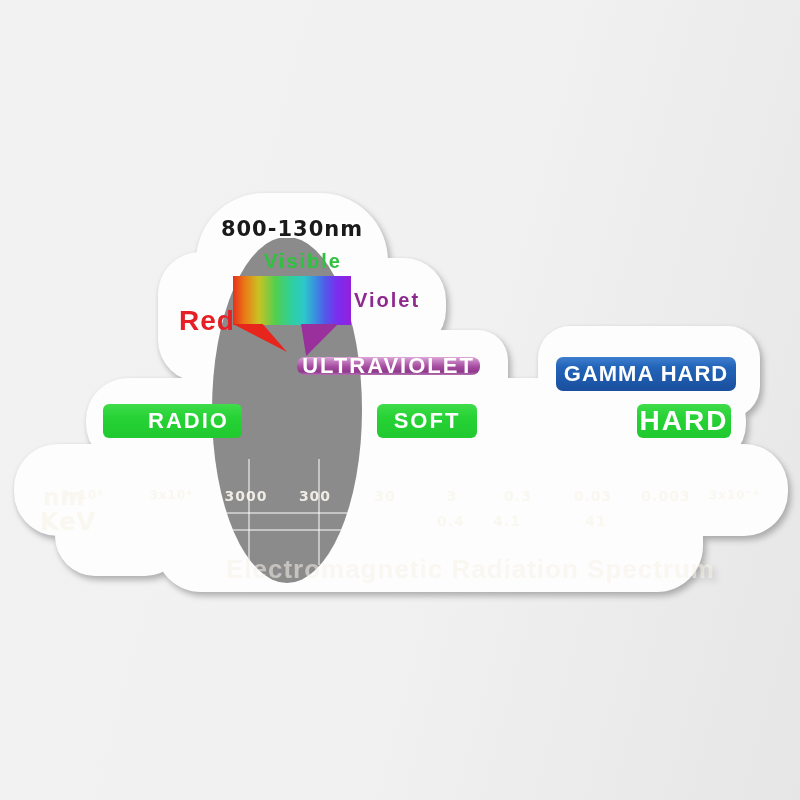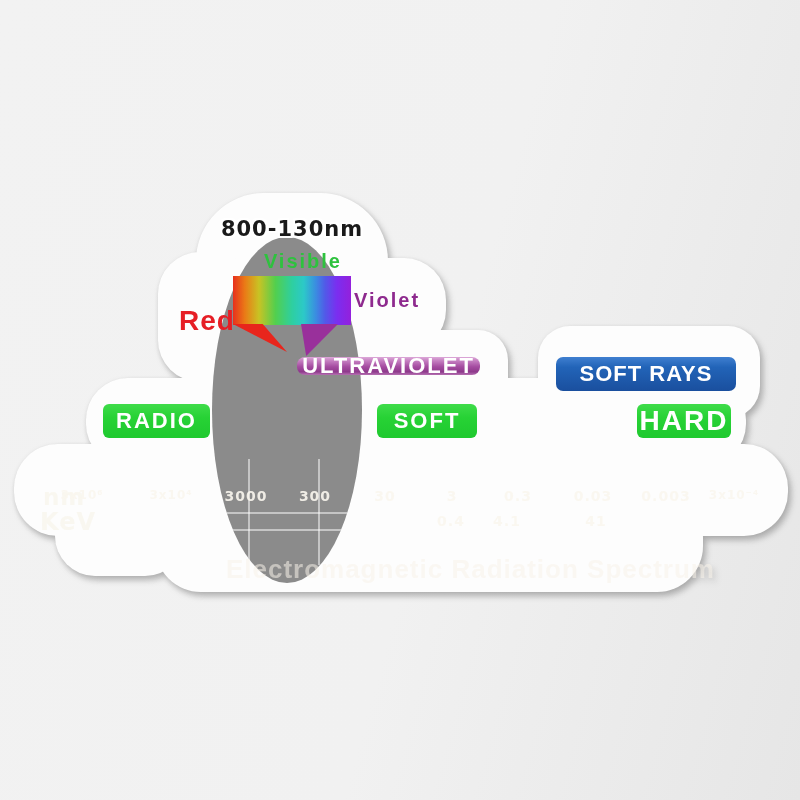--- a/index.html
+++ b/index.html
@@ -46,21 +46,21 @@
   .wedge-purple{left:301px;top:324px;width:37px;height:32px;background:#99309b;
     clip-path:polygon(0 0,100% 0,14% 100%);}
 
   .badge{position:absolute;display:flex;align-items:center;justify-content:center;
     color:#fff;font-weight:bold;border-radius:6px;}
   .badge-uv{left:297px;top:357px;width:183px;height:18px;font-size:22px;letter-spacing:2px;border-radius:8px;
     background:linear-gradient(180deg,#dca8d8 0%,#c47dc0 22%,#a44ba0 55%,#8e3a8c 82%,#b671b2 100%);}
   .badge-gamma{left:556px;top:357px;width:180px;height:34px;font-size:22px;letter-spacing:1px;border-radius:7px;
     background:linear-gradient(180deg,#3f7fd0 0%,#2264b8 30%,#1a4f9e 100%);}
   .badge-green{background:linear-gradient(180deg,#3fdc4a 0%,#27d235 40%,#1fc92f 100%);}
-  .badge-radio{left:103px;top:404px;width:107px;height:34px;font-size:22px;letter-spacing:2px;}
+  .badge-radio{left:103px;top:404px;width:107px;height:34px;font-size:22px;letter-spacing:2px;padding-left:32px;}
   .badge-soft{left:377px;top:404px;width:100px;height:34px;font-size:22px;letter-spacing:2px;}
   .badge-xrays{left:485px;top:404px;width:143px;height:34px;font-size:23px;letter-spacing:2px;
     background:linear-gradient(180deg,#e49a06 0%,#ffd91c 45%,#ffd30e 60%,#e8a106 100%);}
   .badge-hard{left:637px;top:404px;width:94px;height:34px;font-size:28px;letter-spacing:2px;}
 
   .ghost{color:rgba(249,246,238,.9);font-family:"DejaVu Sans","Liberation Sans",sans-serif;}
   .nm-label{position:absolute;left:43px;top:484px;font-size:23px;font-weight:600;letter-spacing:1px;
     color:rgba(248,245,236,.8);}
   .kev-label{position:absolute;left:40px;top:508px;font-size:24px;font-weight:600;letter-spacing:1px;
     color:rgba(248,245,236,.8);}
@@ -101,21 +101,21 @@
 
     <div class="range-label">800-130nm</div>
     <div class="visible-label">Visible</div>
     <div class="rainbow"></div>
     <div class="red-label">Red</div>
     <div class="violet-label">Violet</div>
     <div class="wedge wedge-red"></div>
     <div class="wedge wedge-purple"></div>
 
     <div class="badge badge-uv">ULTRAVIOLET</div>
-    <div class="badge badge-gamma">SOFT RAYS</div>
+    <div class="badge badge-gamma">GAMMA HARD</div>
     <div class="badge badge-green badge-radio">RADIO</div>
     <div class="badge badge-green badge-soft">SOFT</div>
     <div class="badge badge-green badge-hard">HARD</div>
 
     <div class="nm-label ghost">nm</div>
     <div class="kev-label ghost">KeV</div>
 
     <div class="tick ghost nm-t n0">3x10⁶</div>
     <div class="tick ghost nm-t n1">3x10⁴</div>
     <div class="tick ghost nm-t n2">3000</div>

